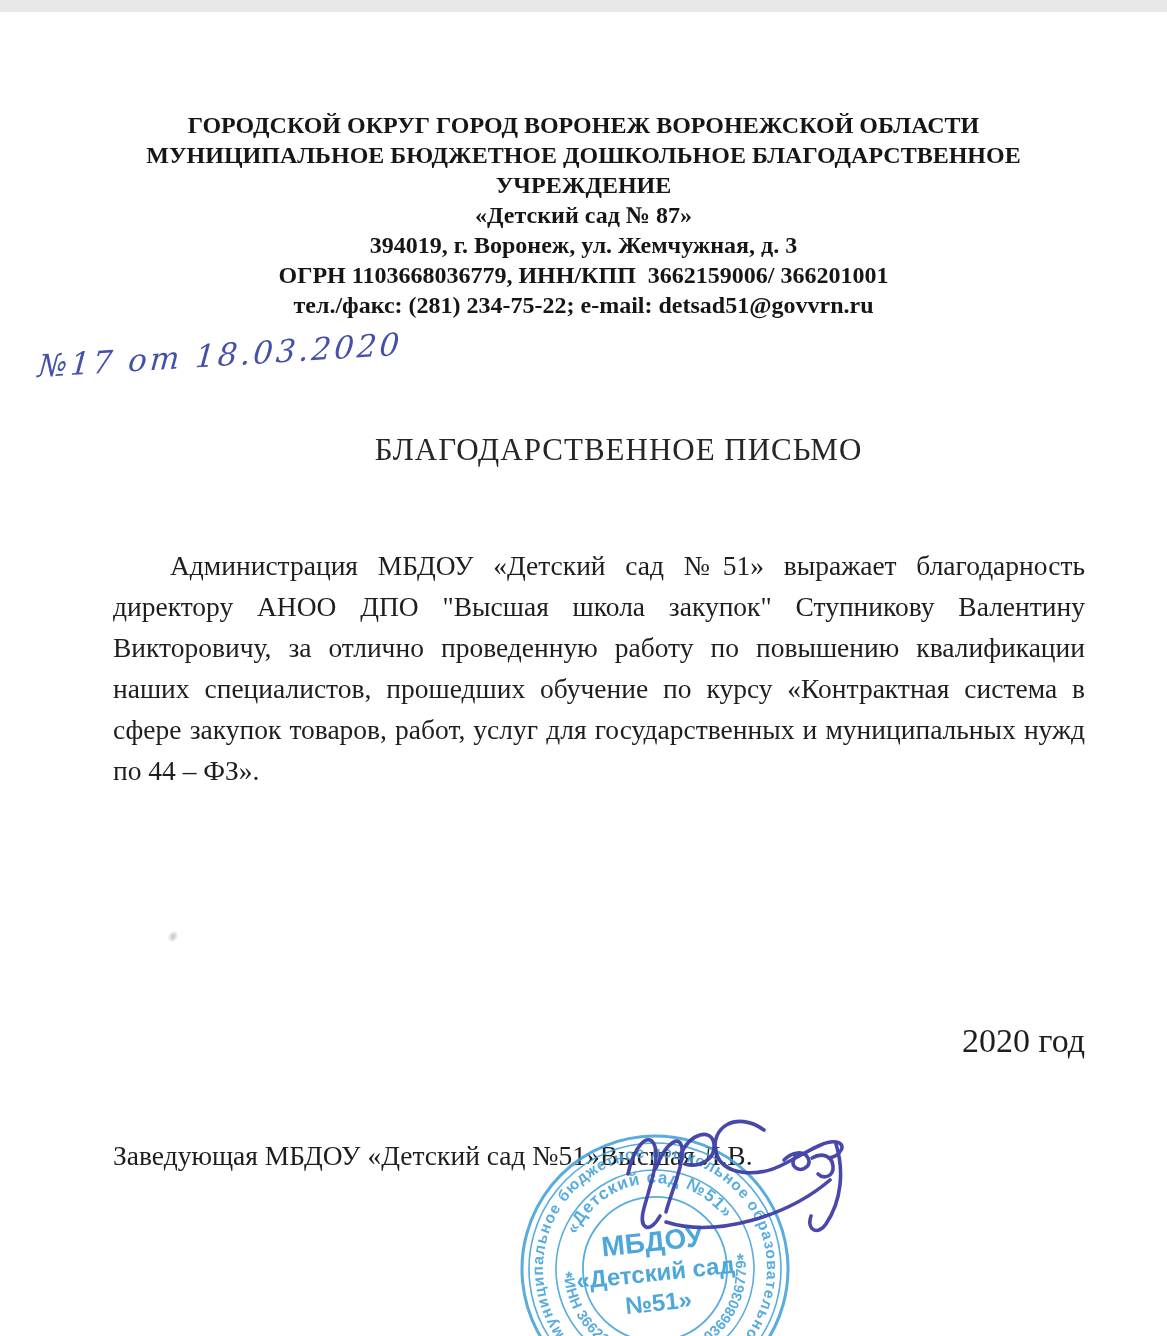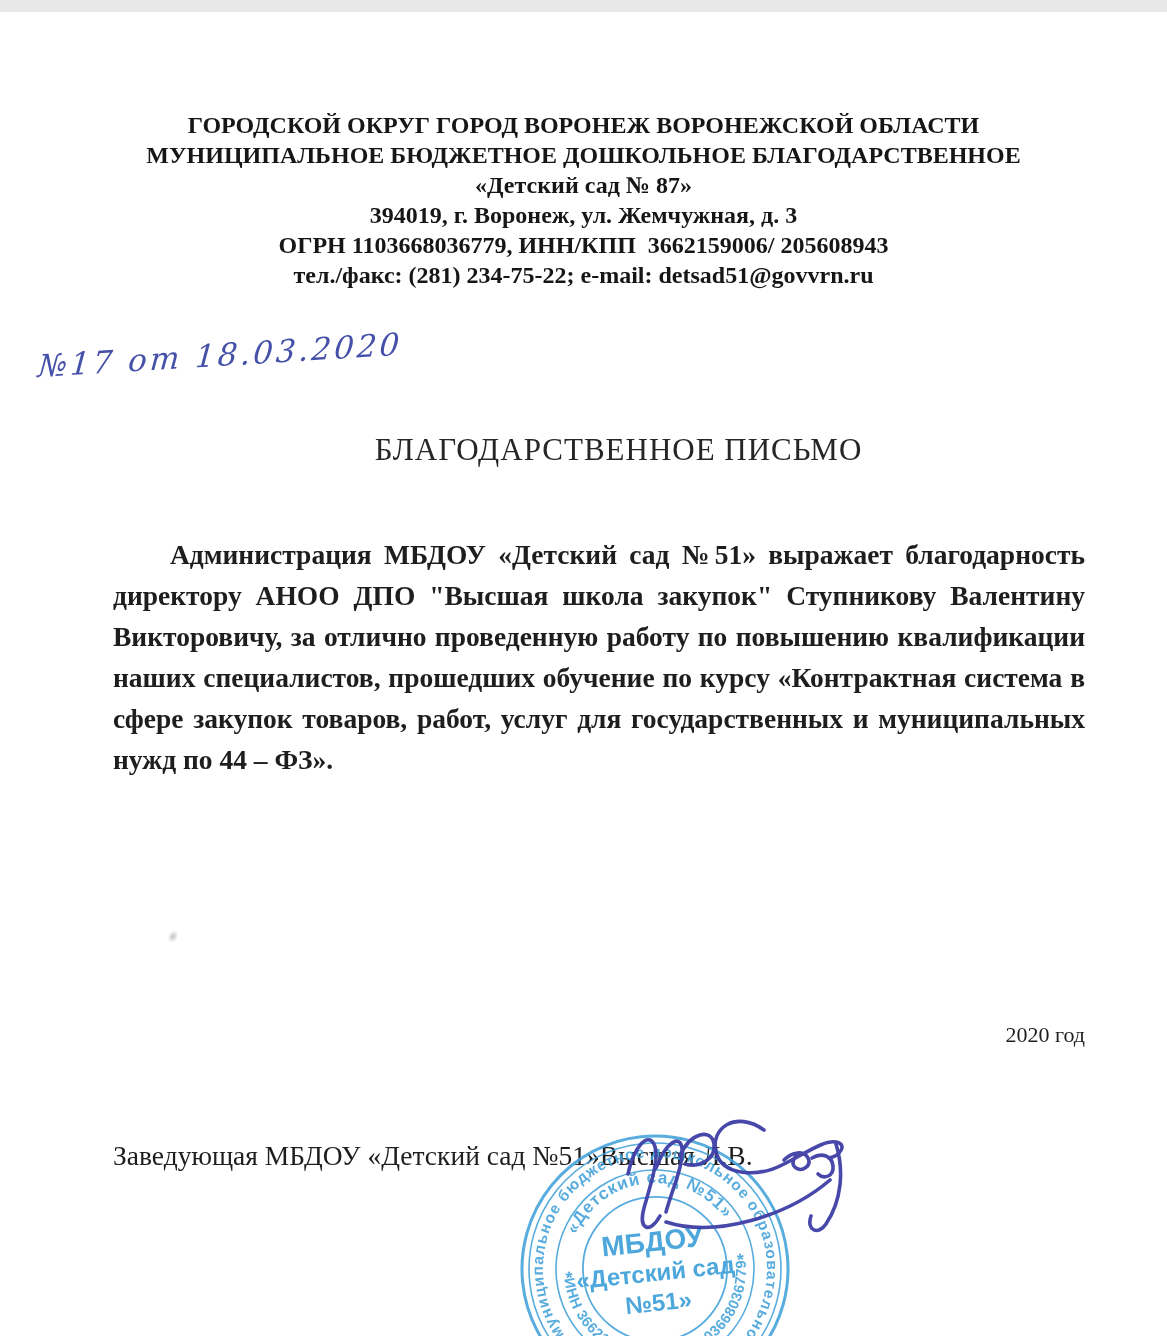--- a/index.html
+++ b/index.html
@@ -33,33 +33,32 @@
   }
   .doc-title{
     position:absolute;top:420px;left:0;width:100%;
     text-align:center;
     font-size:31px;
     letter-spacing:1px;
     color:#262626;
     padding-left:35px;
   }
   .body-text{
-    position:absolute;top:522px;left:113px;width:972px;
+    position:absolute;top:533px;left:113px;width:972px;
     font-size:27.5px;
     line-height:41px;
-    font-weight:bold;
   }
   .body-text p{
     margin:0 0 14px 0;
     text-indent:57px;
     text-align:justify;
   }
   .year-line{
     position:absolute;top:1010px;right:82px;
-    font-size:22px;
+    font-size:34px;
   }
   .signature-row{
     position:absolute;top:1128px;left:113px;right:82px;
     display:flex;justify-content:flex-start;
     font-size:27.5px;
   }
   .stamp{
     position:absolute;left:515px;top:1117px;
     width:280px;height:280px;
   }
@@ -87,23 +86,24 @@
   }
 </style>
 </head>
 <body>
 
 <div class="page">
 
   <div class="letterhead">
     <div class="hline">ГОРОДСКОЙ ОКРУГ ГОРОД ВОРОНЕЖ ВОРОНЕЖСКОЙ ОБЛАСТИ</div>
     <div class="hline">МУНИЦИПАЛЬНОЕ БЮДЖЕТНОЕ ДОШКОЛЬНОЕ БЛАГОДАРСТВЕННОЕ</div>
+    <div class="hline">УЧРЕЖДЕНИЕ</div>
     <div class="hline">«Детский сад № 87»</div>
     <div class="hline">394019, г. Воронеж, ул. Жемчужная, д. 3</div>
-    <div class="hline">ОГРН 1103668036779, ИНН/КПП  3662159006/ 205608943</div>
+    <div class="hline">ОГРН 1103668036779, ИНН/КПП  3662159006/ 366201001</div>
     <div class="hline">тел./факс: (281) 234-75-22; e-mail: detsad51@govvrn.ru</div>
   </div>
 
   <div class="ref-number">№17 от 18.03.2020</div>
 
   <div class="doc-title">БЛАГОДАРСТВЕННОЕ ПИСЬМО</div>
 
   <div class="body-text">
     <p>Администрация МБДОУ «Детский сад №51» выражает благодарность директору АНОО ДПО "Высшая школа закупок" Ступникову Валентину Викторовичу, за отлично проведенную работу по повышению квалификации наших специалистов, прошедших обучение по курсу «Контрактная система в сфере закупок товаров, работ, услуг для государственных и муниципальных нужд по 44 – ФЗ».</p>
   </div>

